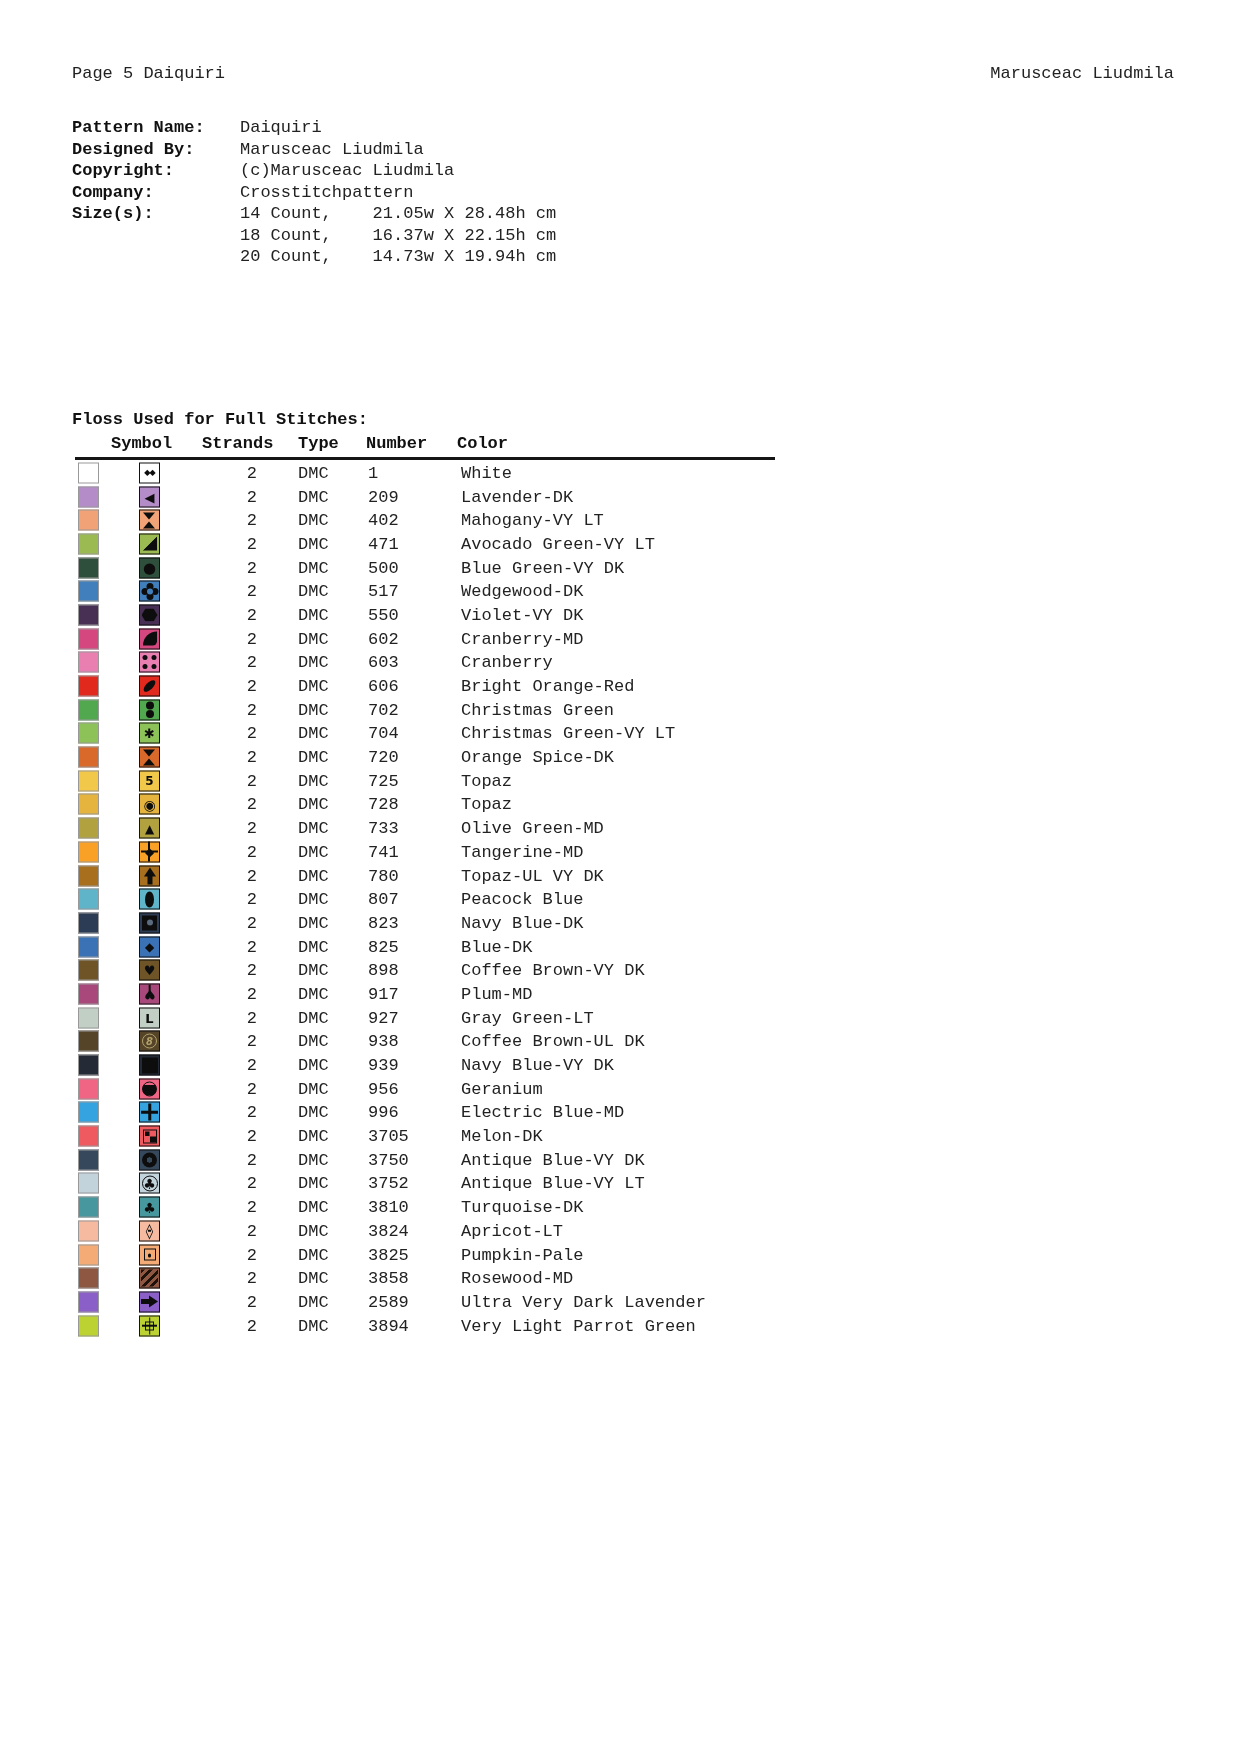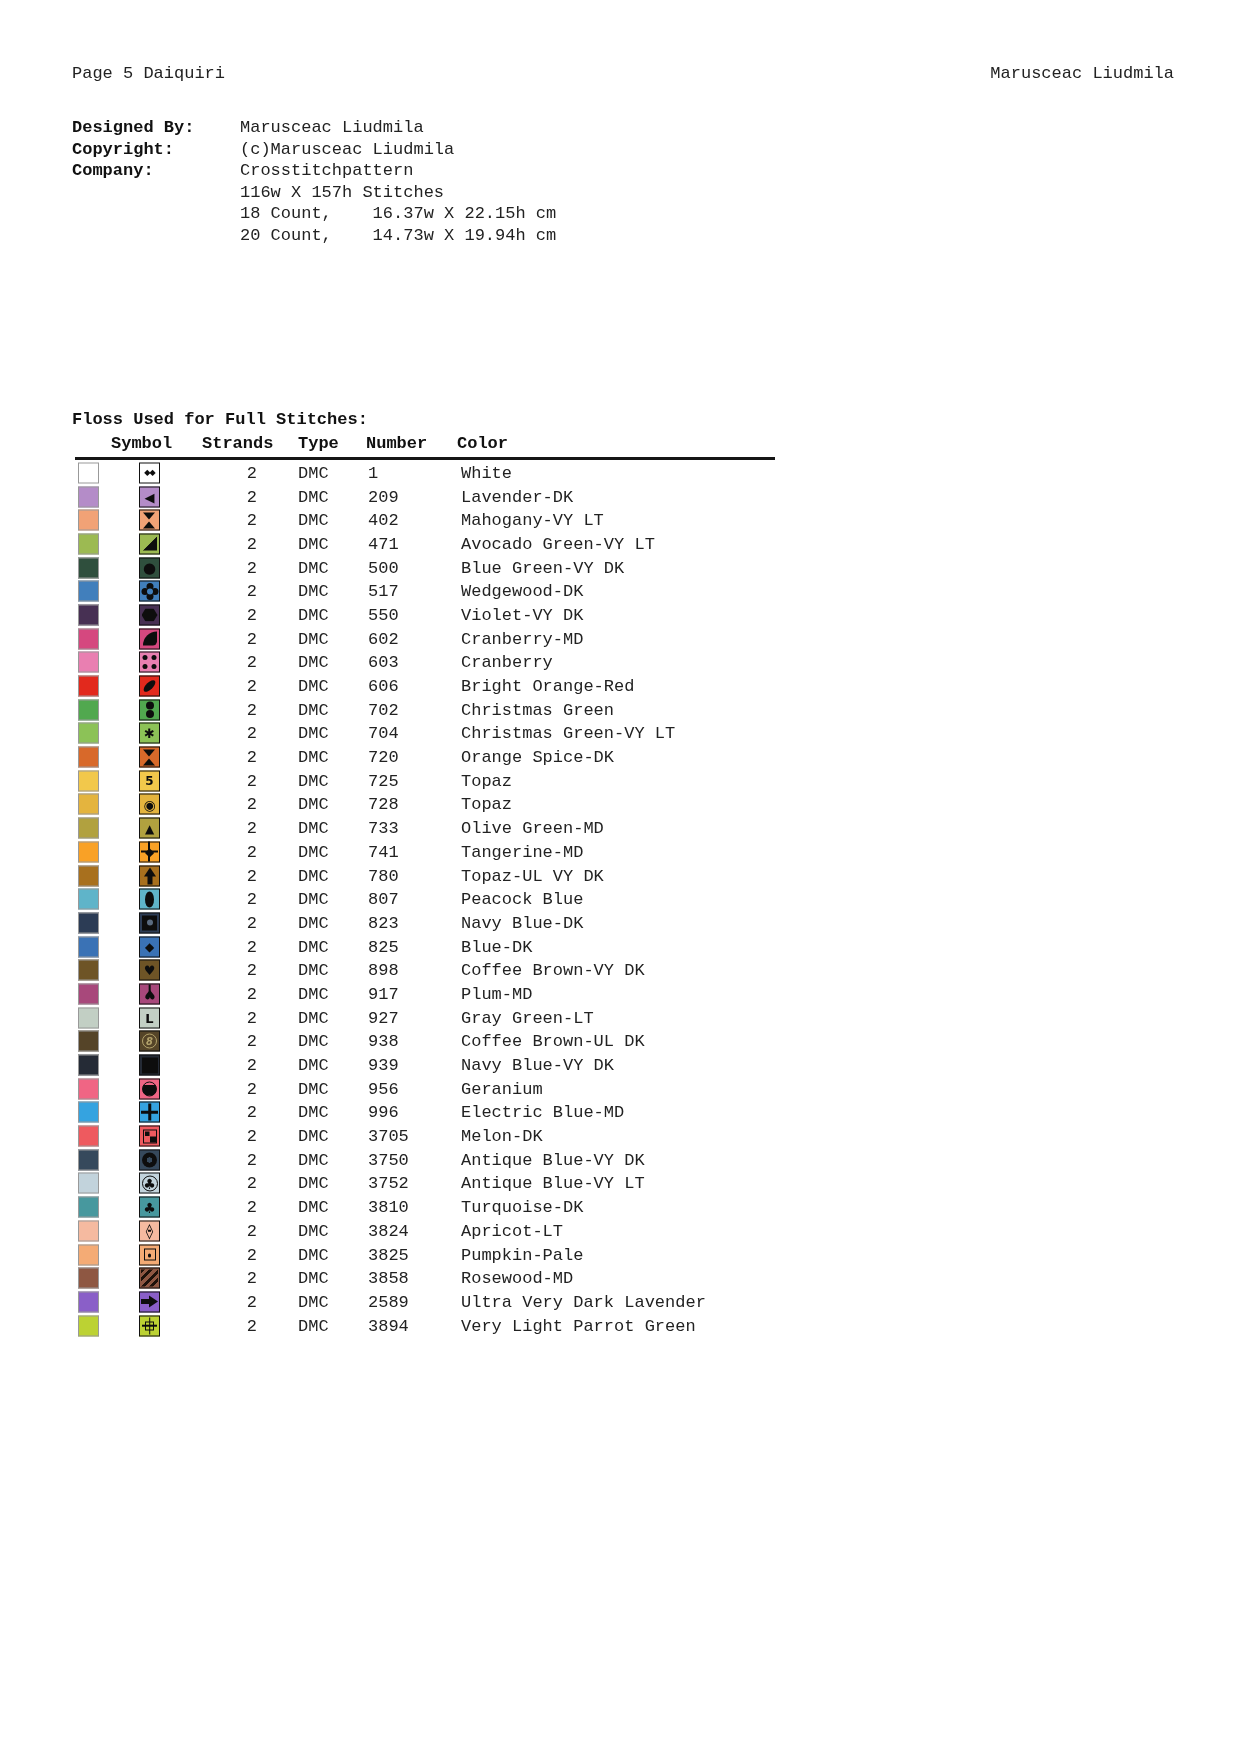--- a/index.html
+++ b/index.html
@@ -112,42 +112,46 @@
 </style>
 </head>
 <body>
 
 <div class="page">
 
   <span class="abs hdr hdr-left">Page 5  Daiquiri</span>
   <span class="abs hdr hdr-right">Marusceac Liudmila</span>
 
   <div class="info">
+  <div class="irow">
+    <span class="ilabel">Pattern Name:</span>
+    <span class="ivalue">Daiquiri</span>
+  </div>
 
   <div class="irow">
     <span class="ilabel">Designed By:</span>
     <span class="ivalue">Marusceac Liudmila</span>
   </div>
 
   <div class="irow">
     <span class="ilabel">Copyright:</span>
     <span class="ivalue">(c)Marusceac Liudmila</span>
   </div>
 
   <div class="irow">
     <span class="ilabel">Company:</span>
     <span class="ivalue">Crosstitchpattern</span>
   </div>
 
 
-  <div class="irow">
-    <span class="ilabel"></span>
-    <span class="ivalue">116w X 157h Stitches</span>
-  </div>
-
+
+  <div class="irow">
+    <span class="ilabel">Size(s):</span>
+    <span class="ivalue">14 Count,    21.05w X 28.48h cm</span>
+  </div>
 
 
   <div class="irow">
     <span class="ilabel"></span>
     <span class="ivalue">18 Count,    16.37w X 22.15h cm</span>
   </div>
 
   <div class="irow">
     <span class="ilabel"></span>
     <span class="ivalue">20 Count,    14.73w X 19.94h cm</span>

